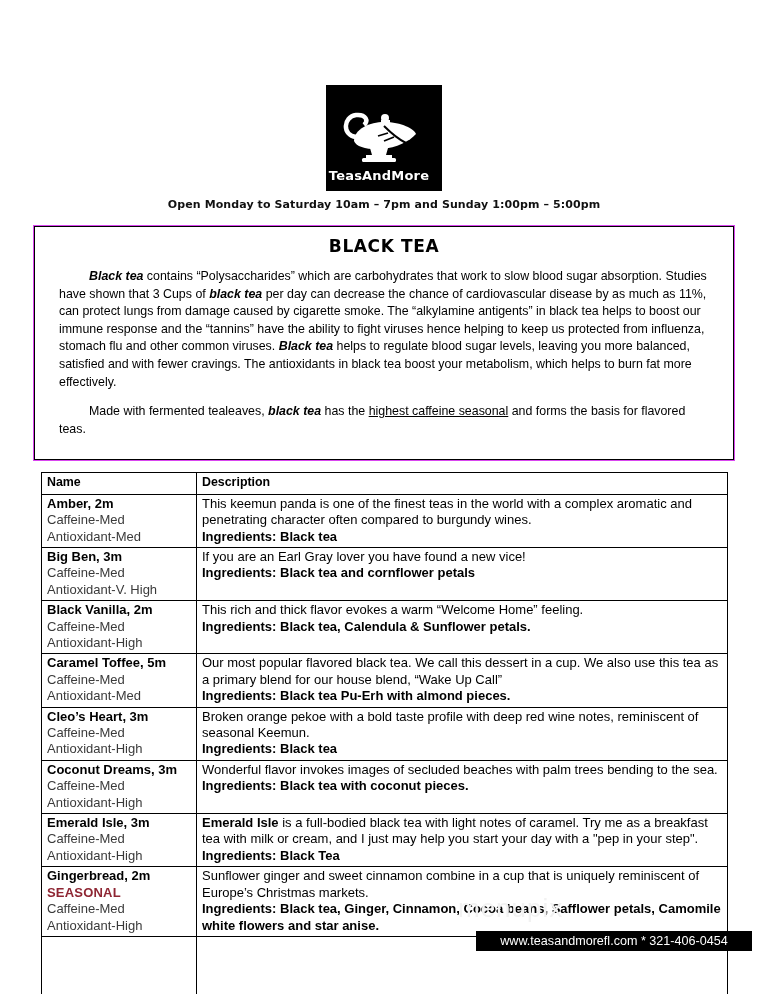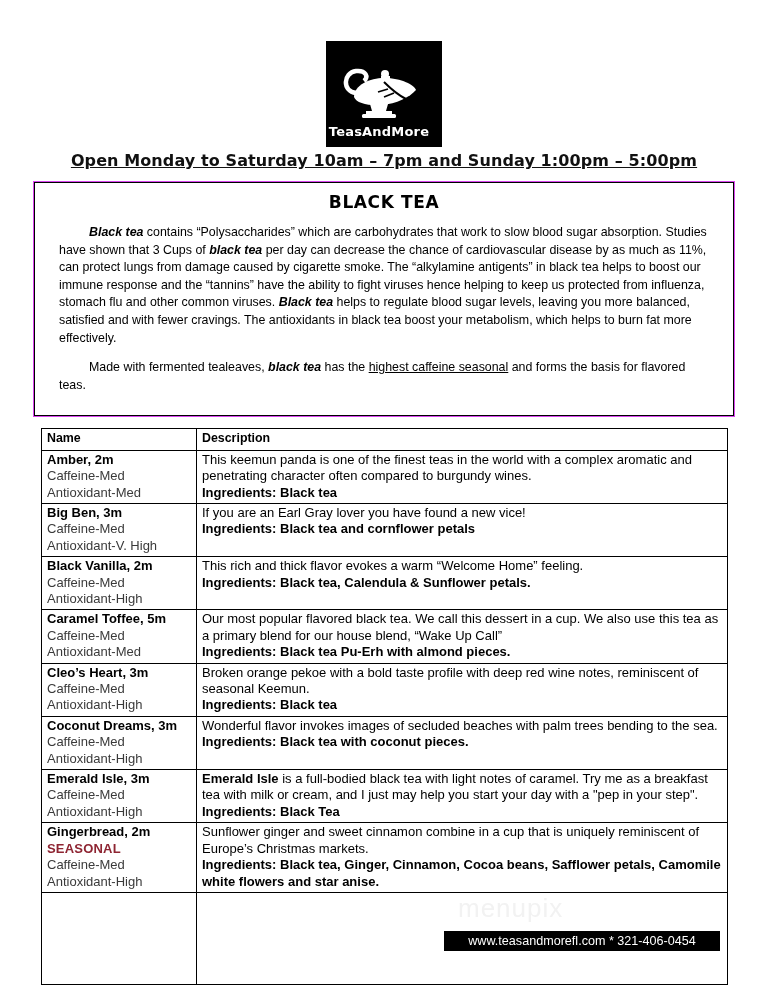--- a/index.html
+++ b/index.html
@@ -20,34 +20,34 @@
   .logo-wrap {
     display: flex;
     justify-content: center;
     padding-top: 41px;
   }
   .logo {
     width: 116px;
     height: 106px;
     background: #000;
     position: relative;
+    margin-top: 44px;
   }
   .logo svg { display: block; }
 
   
   .header-lines {
     text-align: center;
     margin-top: 5px;
     font-family: "DejaVu Sans", sans-serif;
-    font-size: 16px;
+    font-size: 11px;
     font-weight: bold;
     letter-spacing: .1px;
     line-height: 17px;
     color: #111;
-    text-decoration: underline;
   }
   .header-lines .line { white-space: nowrap; }
   .url-red {
     color: #c3272b;
     text-decoration: underline;
     font-weight: bold;
   }
 
   
   .tea-box {
@@ -142,21 +142,21 @@
     top: 872px;
     font-family: "Liberation Sans", sans-serif;
     font-size: 12px;
     letter-spacing: 1px;
     color: #fbfbfb;
   }
 
   
   .footer-bar {
     position: absolute;
-    left: 444px;
+    left: 476px;
     top: 931px;
     width: 276px;
     height: 20px;
     background: #000;
     color: #ffffff;
     font-family: "Liberation Sans", sans-serif;
     font-size: 12.6px;
     line-height: 20px;
     text-align: center;
     white-space: nowrap;

